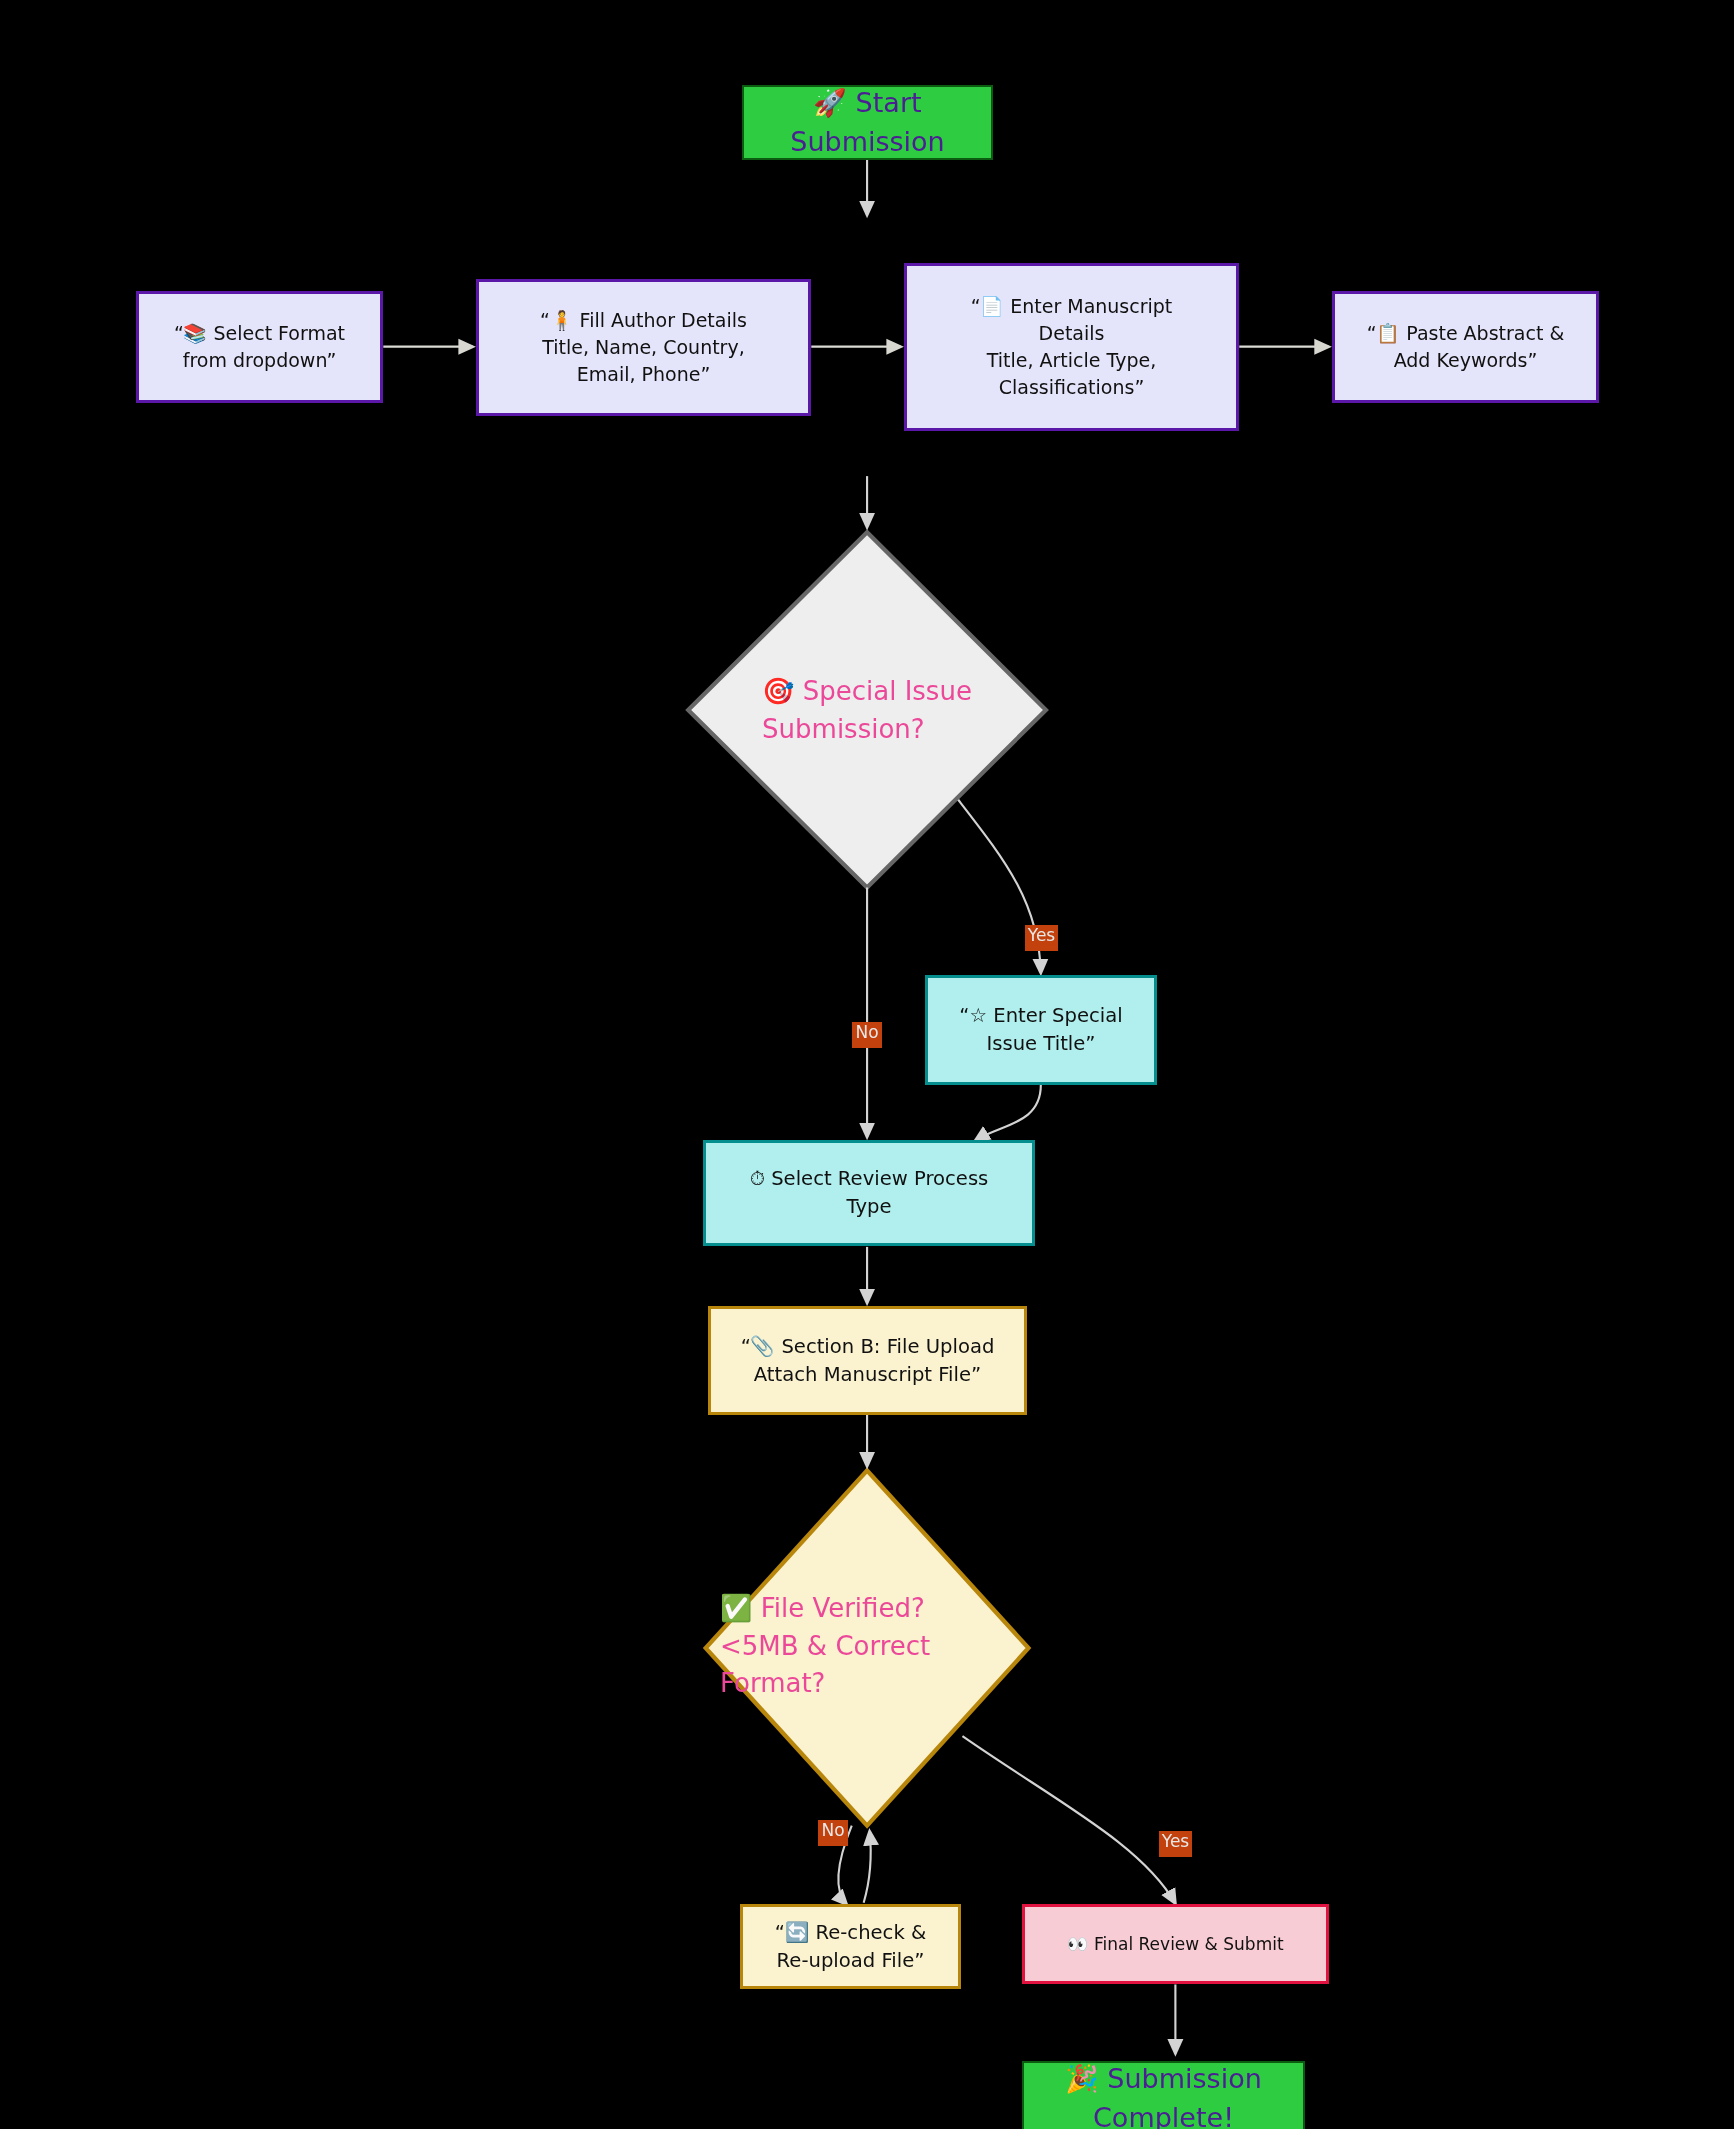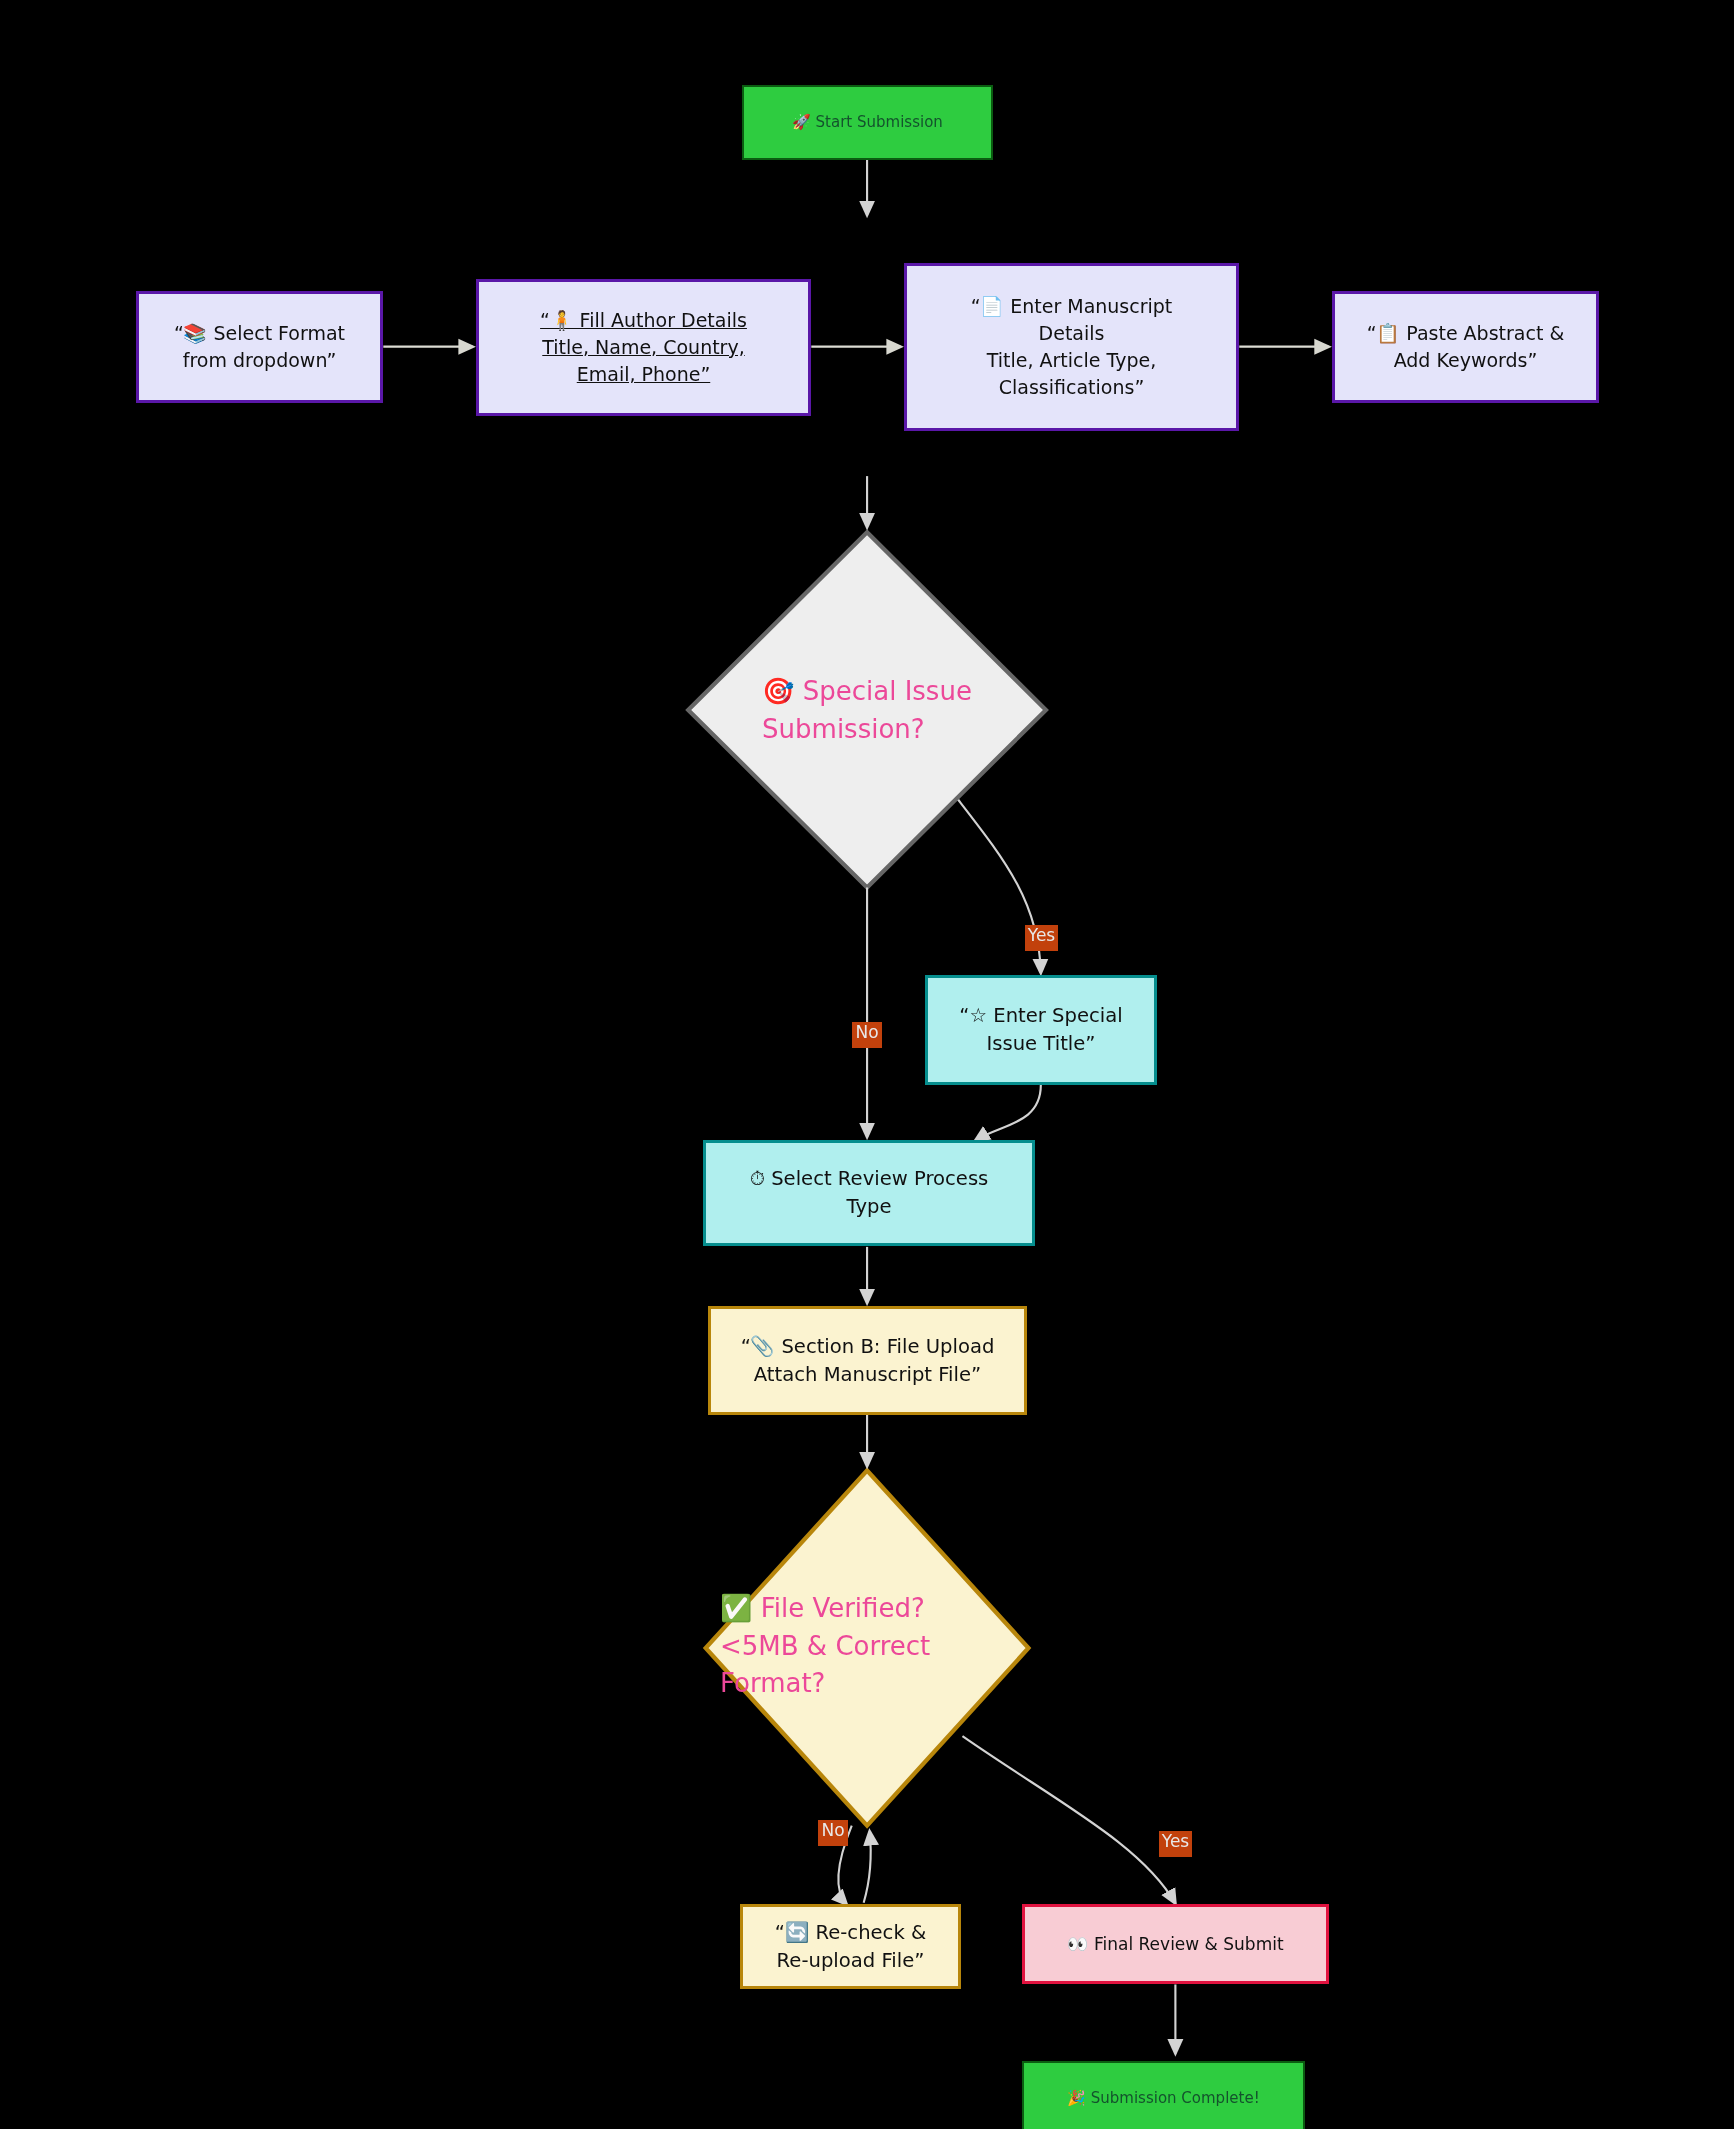--- a/index.html
+++ b/index.html
@@ -36,22 +36,22 @@
     line-height: 1.42;
   }
   .node .label {
     white-space: pre-line;
   }
 
   
   .terminator {
     background: #2ecc40;
     border: 2.6px solid #0b5c11;
-    color: #14532d;
-    font-size: 15px;
+    color: #4c1d95;
+    font-size: 27px;
   }
 
   
   .cluster {
     position: absolute;
     box-sizing: border-box;
     background: #e4e4fa;
     border: 2.6px solid #5a17a8;
   }
   .cluster-title {
@@ -171,21 +171,21 @@
   <div class="node terminator" style="left:742px; top:85px; width:251px; height:75px;">
     <span class="label">🚀 Start Submission</span>
   </div>
 
 
   <div class="node purple-node" style="left:136px; top:291px; width:247px; height:112px;">
     <span class="label">“📚 Select Format
 from dropdown”</span>
   </div>
 
-  <div class="node purple-node" style="left:476px; top:279px; width:335px; height:137px;text-decoration:underline;">
+  <div class="node purple-node" style="left:476px; top:279px; width:335px; height:137px;">
     <span class="label">“🧍 Fill Author Details
 Title, Name, Country,
 Email, Phone”</span>
   </div>
 
   <div class="node purple-node" style="left:904px; top:263px; width:335px; height:168px;">
     <span class="label">“📄 Enter Manuscript
 Details
 Title, Article Type,
 Classifications”</span>

